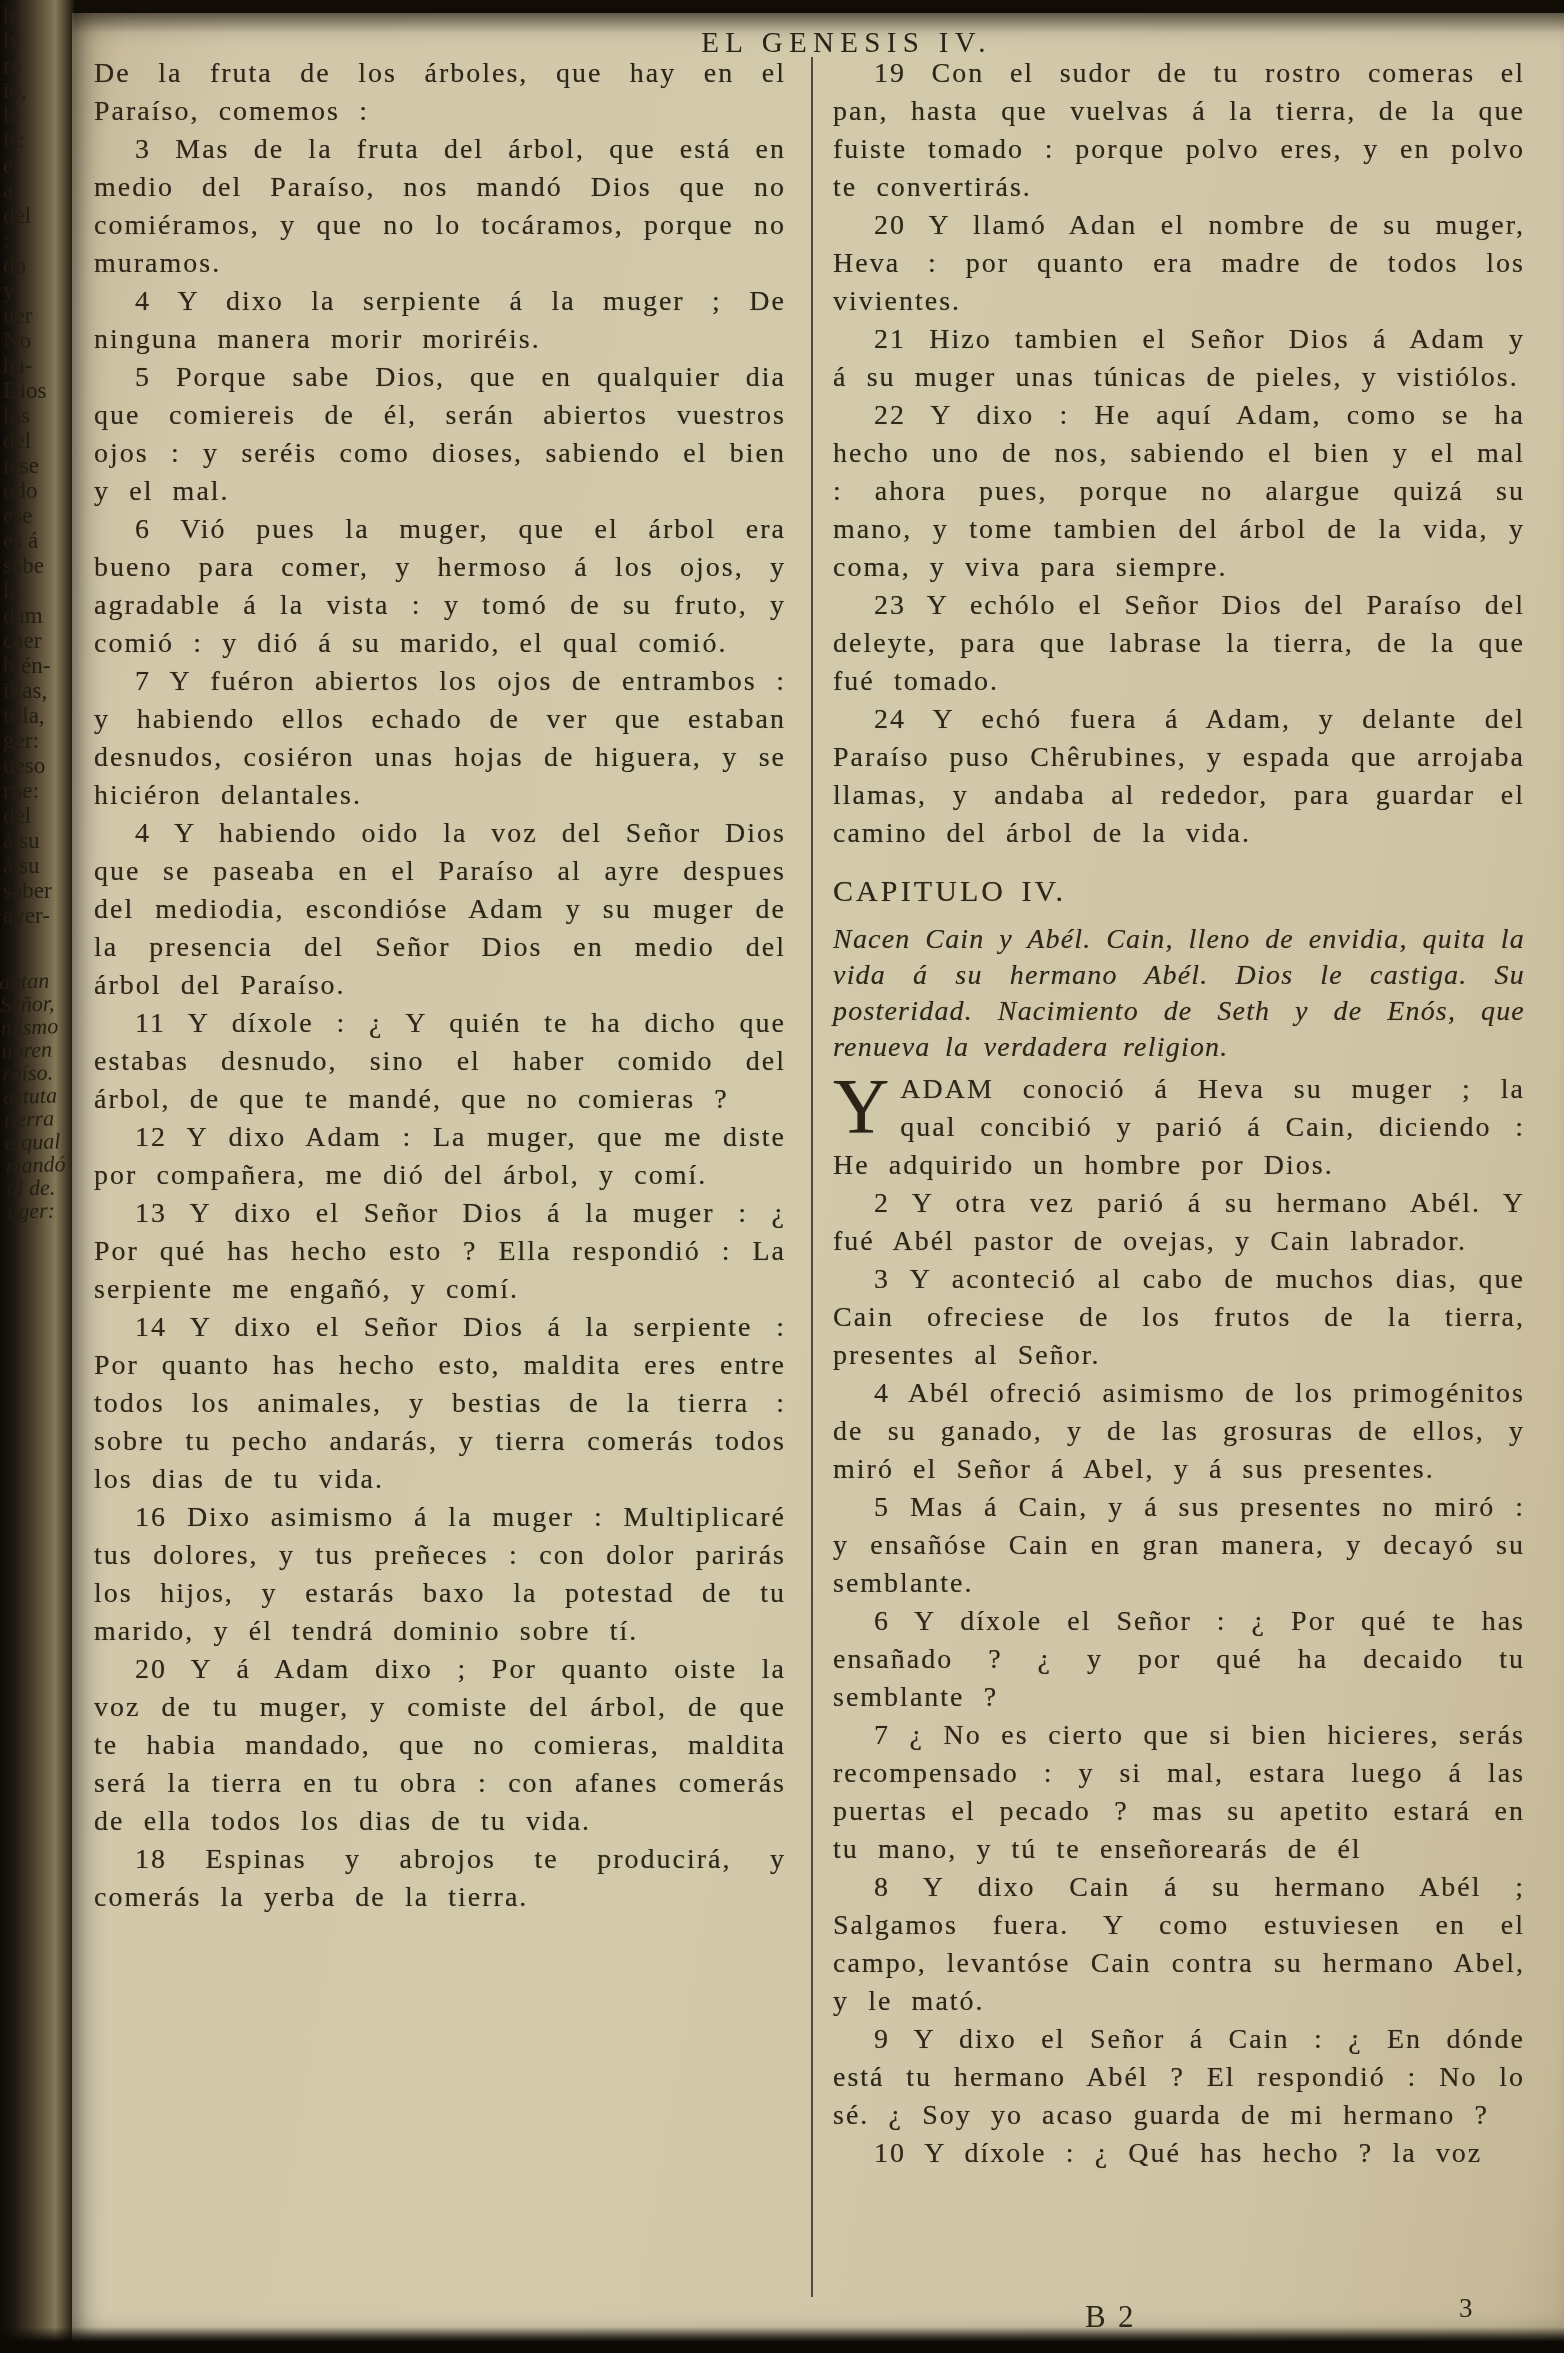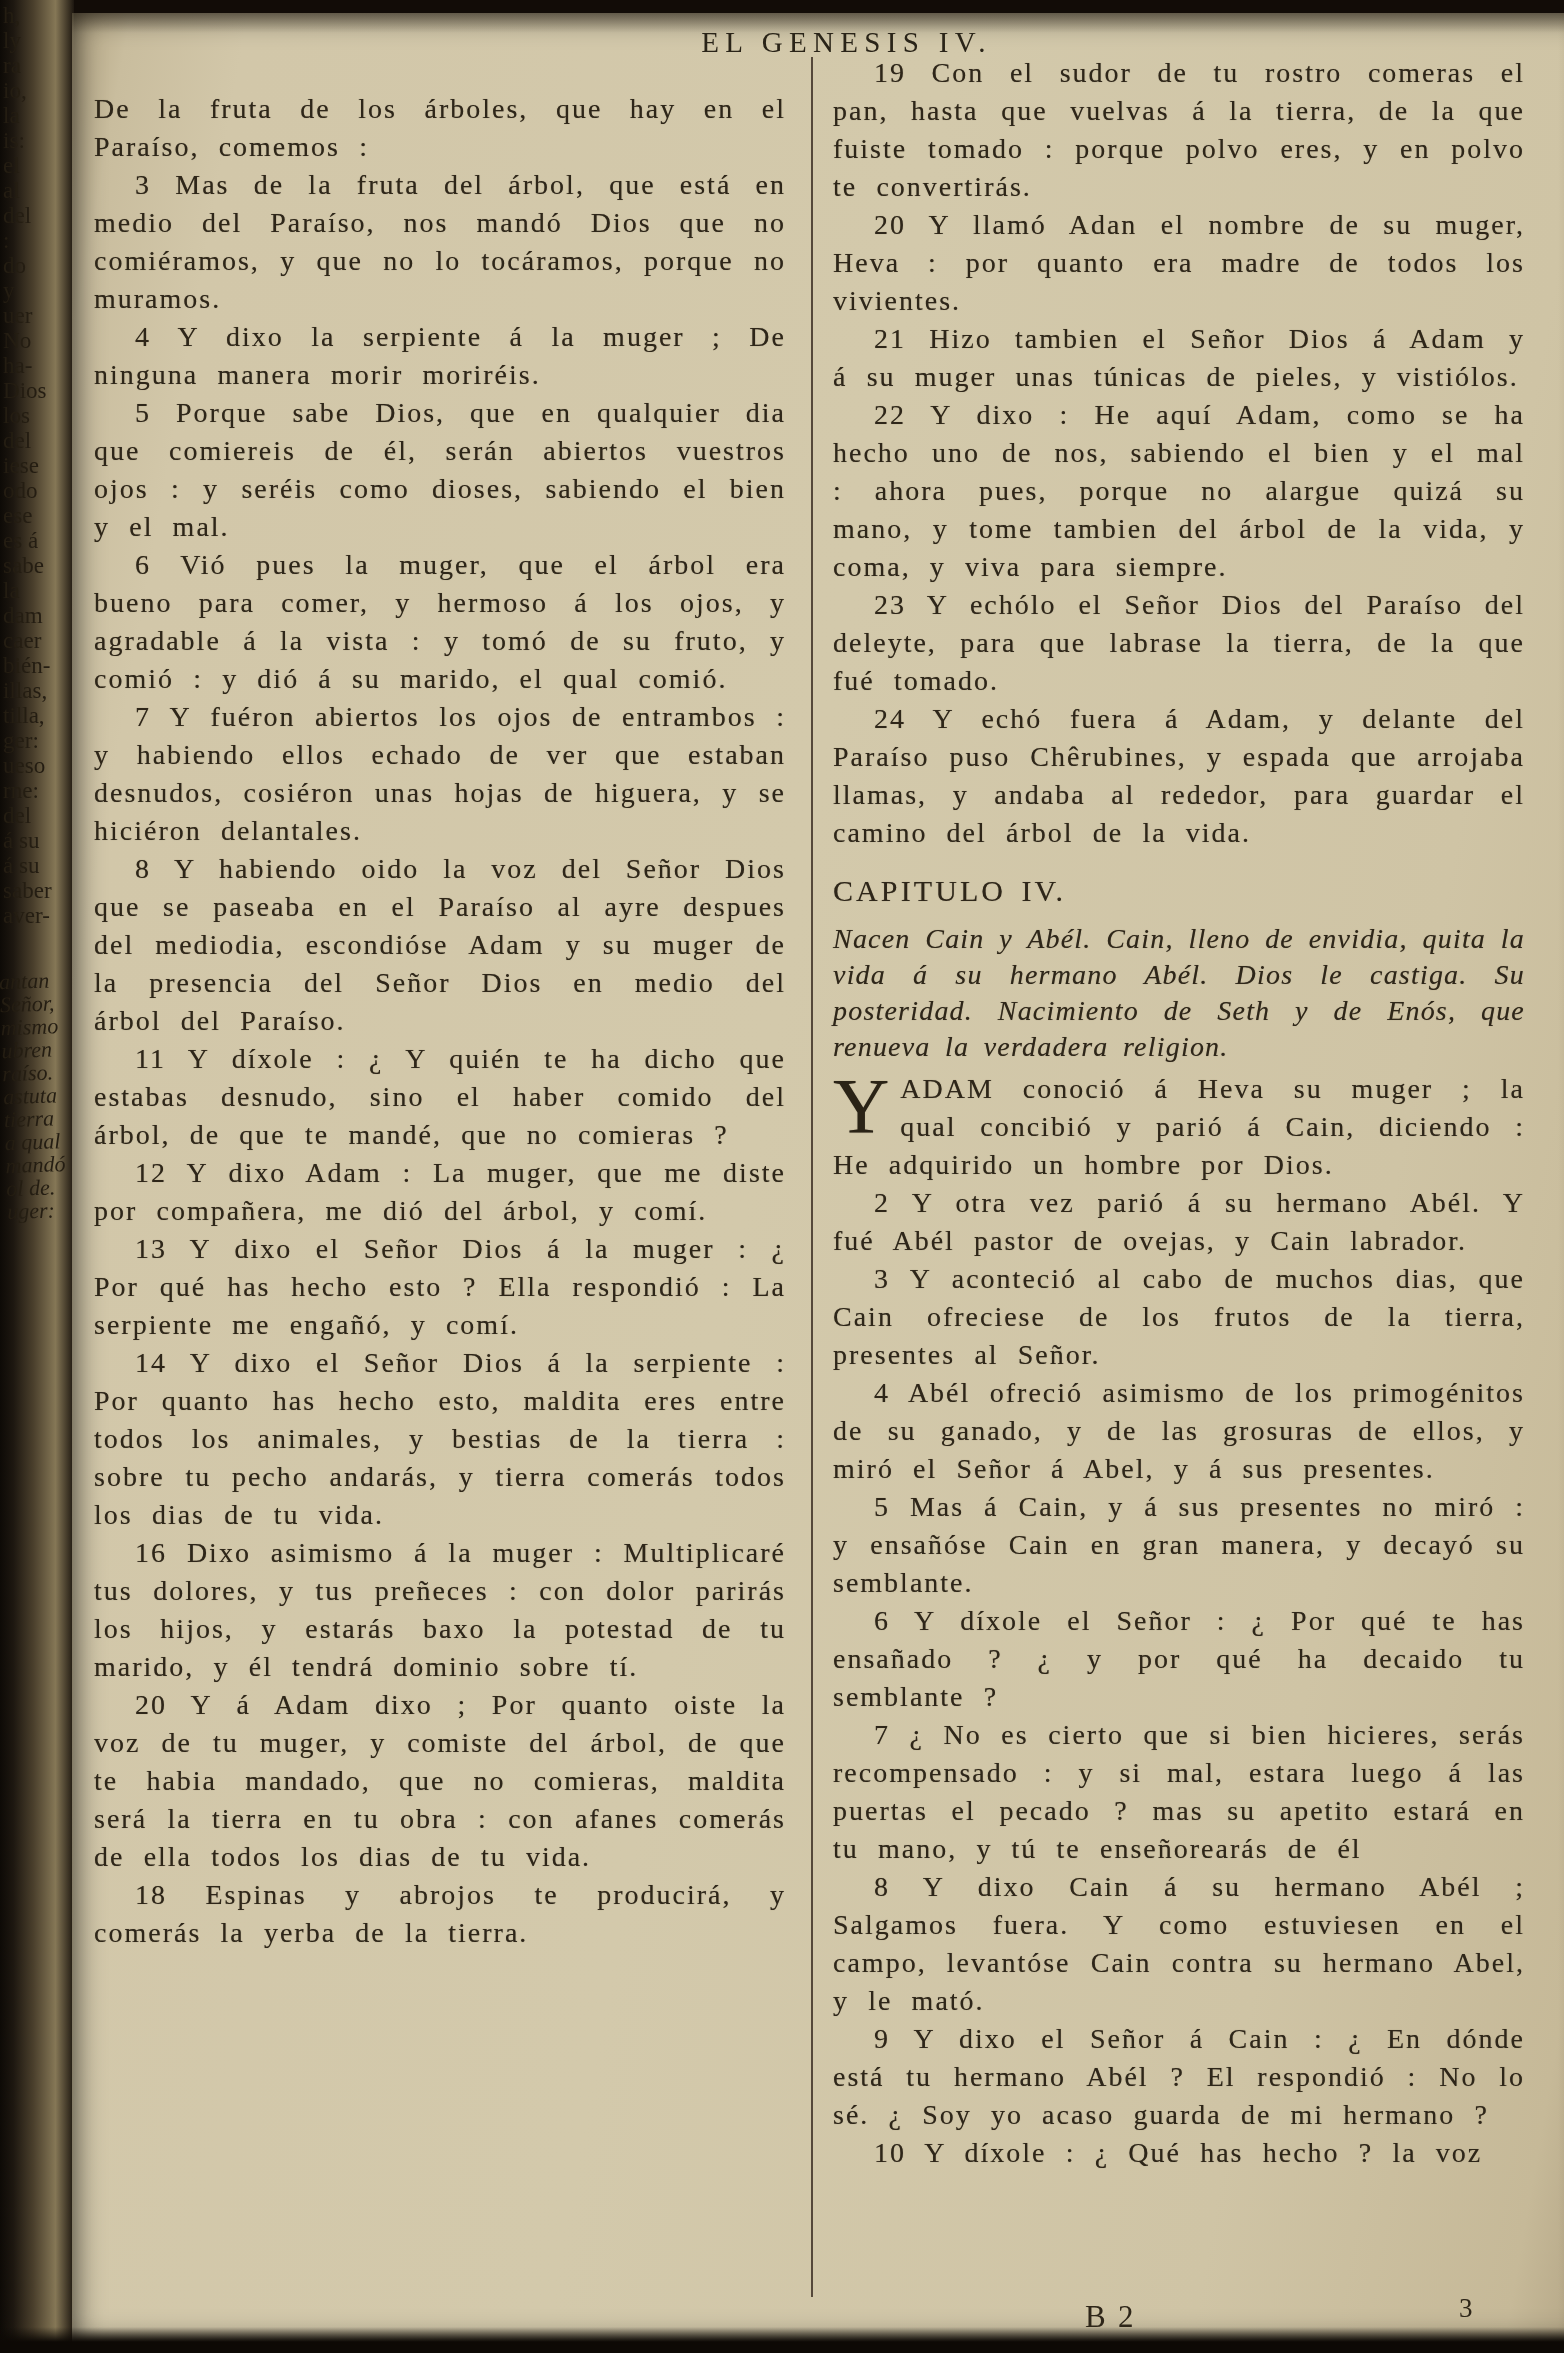--- a/index.html
+++ b/index.html
@@ -47,21 +47,21 @@
 
   .running-head {
     position:absolute; top:12.5px; left:0; width:100%;
     text-align:center; font-size:29px; letter-spacing:6.3px; color:#2a2418;
     white-space:nowrap;
   }
 
   .col { position:absolute; top:41px; text-align:justify;
          font-size:28px; line-height:38px; letter-spacing:2px; word-spacing:10.2px;
          text-shadow:0 0 0.8px rgba(46,38,25,0.45); }
-  .col-left  { left:22px;  width:692px;margin-top:36px; }
+  .col-left  { left:22px;  width:692px; }
   .col-right { left:761px; width:692px; }
   .col-divider {
     position:absolute; left:739px; top:44px; height:2240px; width:1.6px;
     background:#55483a;
   }
 
   .col p { margin:0; }
   p.verse { text-indent:41px; }
   p.cont  { text-indent:0; }
 
@@ -157,21 +157,21 @@
 
     <div class="col col-left">
       <p class="cont">De la fruta de los árboles, que hay en el Paraíso, comemos :</p>
       <div>
 
       <p class="verse">3 Mas de la fruta del árbol, que está en medio del Paraíso, nos mandó Dios que no comiéramos, y que no lo tocáramos, porque no muramos.</p>
           <p class="verse">4 Y dixo la serpiente á la muger ; De ninguna manera morir moriréis.</p>
           <p class="verse">5 Porque sabe Dios, que en qualquier dia que comiereis de él, serán abiertos vuestros ojos : y seréis como dioses, sabiendo el bien y el mal.</p>
           <p class="verse">6 Vió pues la muger, que el árbol era bueno para comer, y hermoso á los ojos, y agradable á la vista : y tomó de su fruto, y comió : y dió á su marido, el qual comió.</p>
           <p class="verse">7 Y fuéron abiertos los ojos de entrambos : y habiendo ellos echado de ver que estaban desnudos, cosiéron unas hojas de higuera, y se hiciéron delantales.</p>
-          <p class="verse">8 Y habiendo oido la voz del Señor Dios que se paseaba en el Paraíso al ayre despues del mediodia, escondióse Adam y su muger de la presencia del Señor Dios en medio del árbol del Paraíso.</p>
+          <p class="verse">4 Y habiendo oido la voz del Señor Dios que se paseaba en el Paraíso al ayre despues del mediodia, escondióse Adam y su muger de la presencia del Señor Dios en medio del árbol del Paraíso.</p>
           <p class="verse">11 Y díxole : ¿ Y quién te ha dicho que estabas desnudo, sino el haber comido del árbol, de que te mandé, que no comieras ?</p>
           <p class="verse">12 Y dixo Adam : La muger, que me diste por compañera, me dió del árbol, y comí.</p>
           <p class="verse">13 Y dixo el Señor Dios á la muger : ¿ Por qué has hecho esto ? Ella respondió : La serpiente me engañó, y comí.</p>
           <p class="verse">14 Y dixo el Señor Dios á la serpiente : Por quanto has hecho esto, maldita eres entre todos los animales, y bestias de la tierra : sobre tu pecho andarás, y tierra comerás todos los dias de tu vida.</p>
           <p class="verse">16 Dixo asimismo á la muger : Multiplicaré tus dolores, y tus preñeces : con dolor parirás los hijos, y estarás baxo la potestad de tu marido, y él tendrá dominio sobre tí.</p>
           <p class="verse">20 Y á Adam dixo ; Por quanto oiste la voz de tu muger, y comiste del árbol, de que te habia mandado, que no comieras, maldita será la tierra en tu obra : con afanes comerás de ella todos los dias de tu vida.</p>
           <p class="verse">18 Espinas y abrojos te producirá, y comerás la yerba de la tierra.</p>
         </div>
     </div>
 

